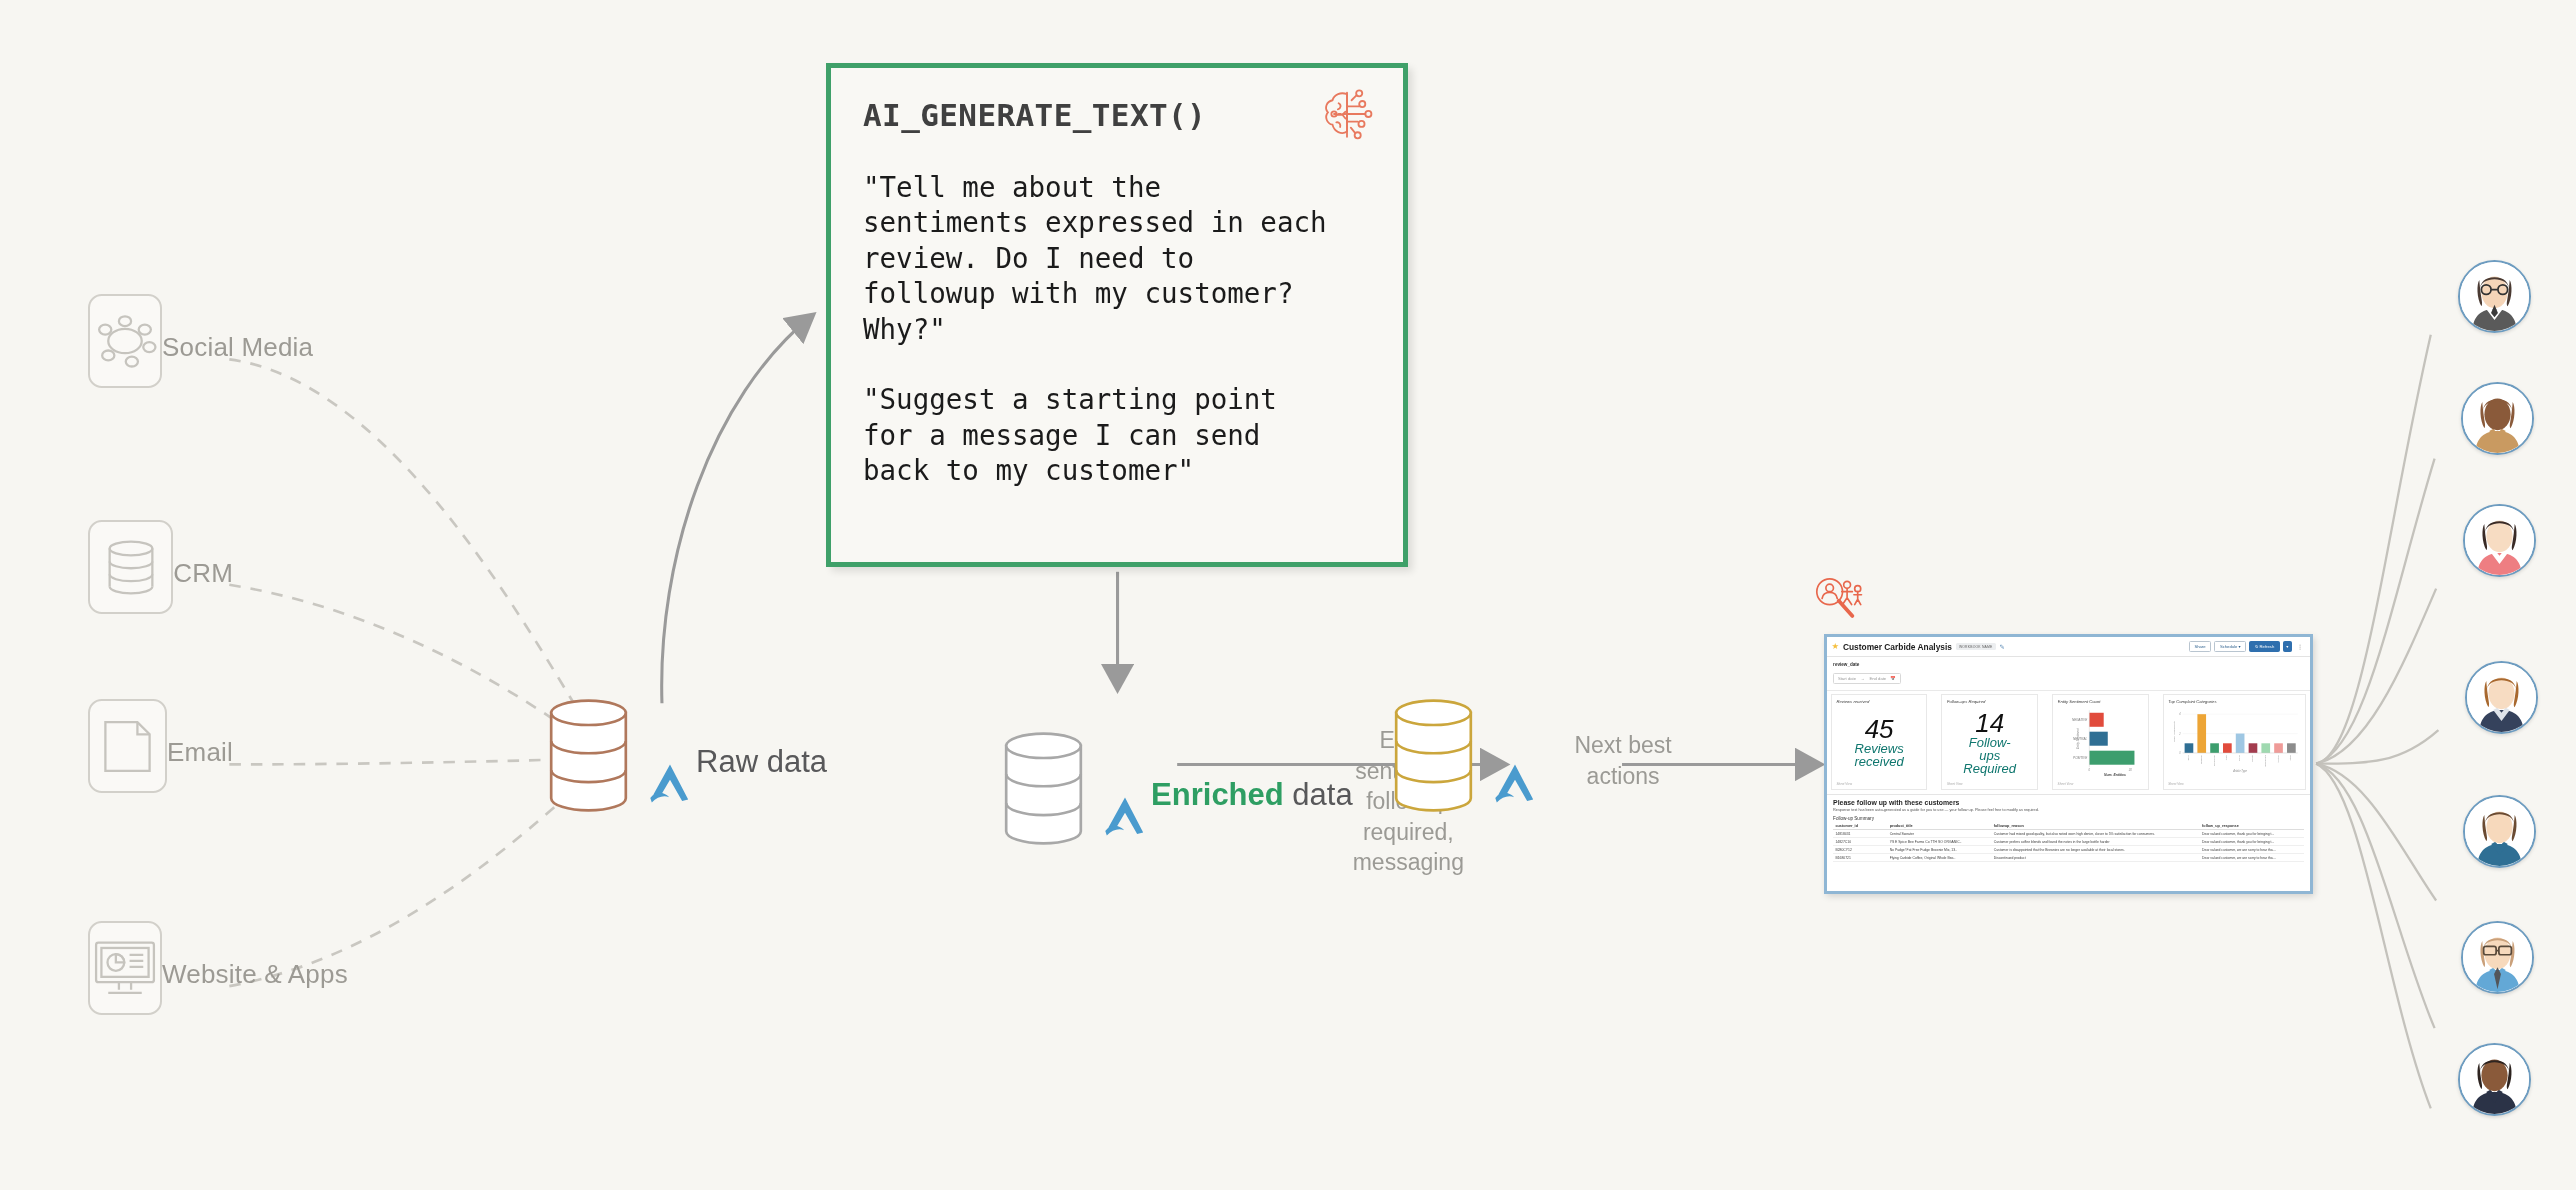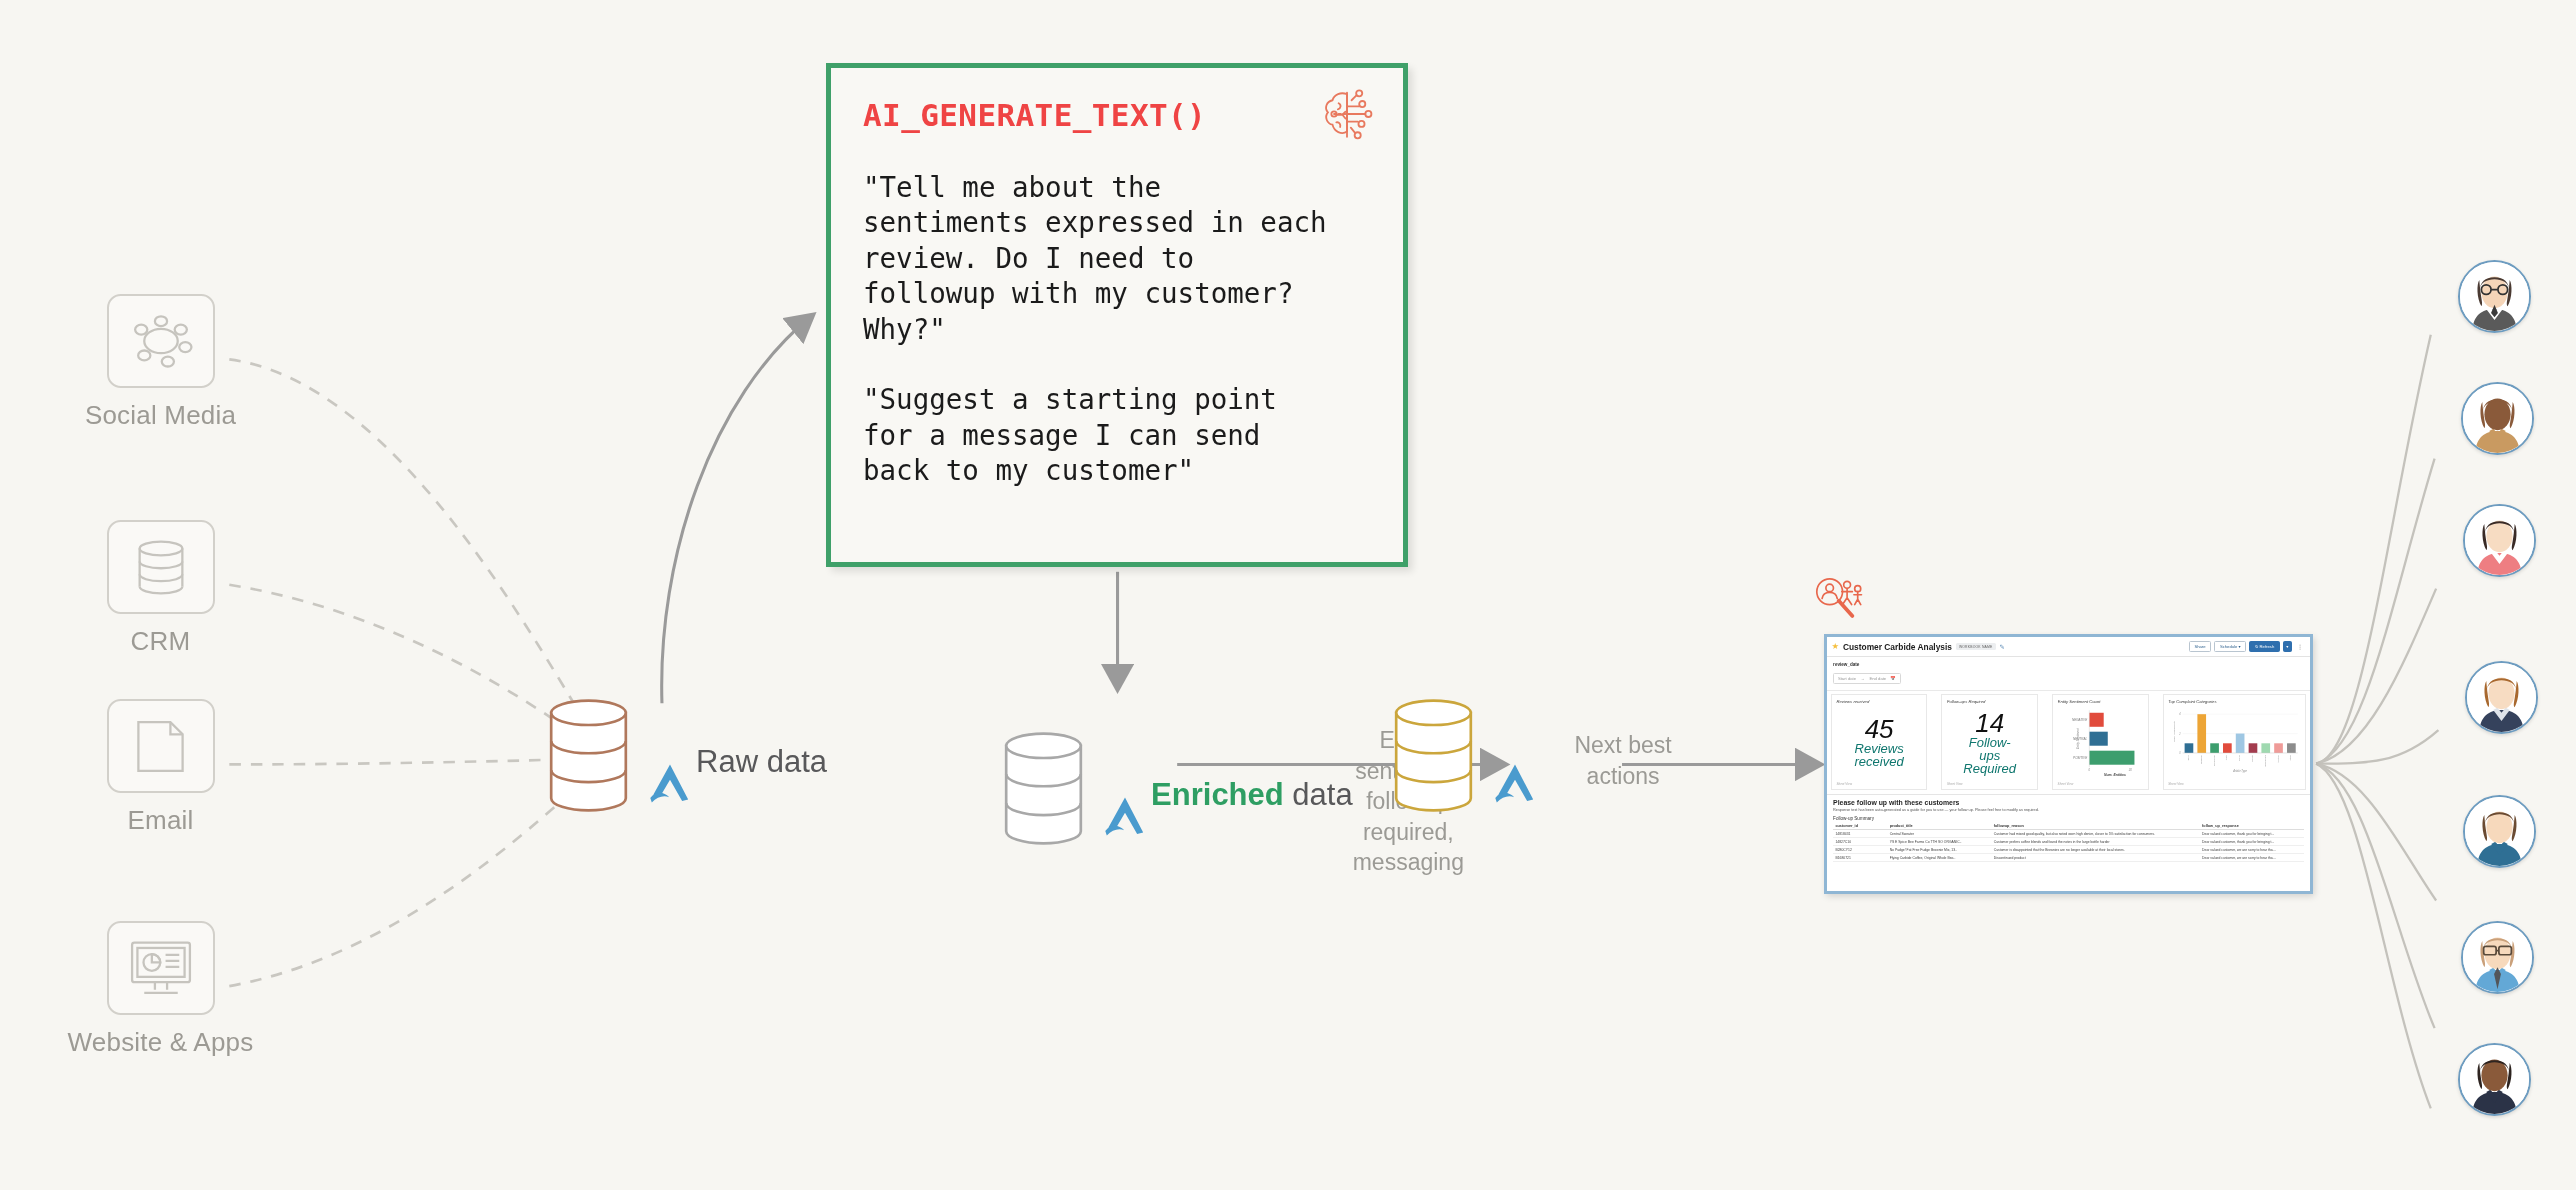--- a/index.html
+++ b/index.html
@@ -26,21 +26,21 @@
     left: 0; top: 0;
     width: 2576px; height: 1191px;
     pointer-events: none;
   }
 
   
   .source {
     position: absolute;
     width: 145px;
     display: flex;
-    flex-direction: column;
+    flex-direction: row;
     align-items: center;
   }
   .source-tile {
     width: 104px;
     height: 90px;
     border: 2.3px solid #d2d0ca;
     border-radius: 13.8px;
     background: #faf9f6;
     display: flex;
     align-items: center;
@@ -64,21 +64,21 @@
     background: #f9f8f4;
     border: 5.4px solid #3fa069;
     box-sizing: border-box;
     box-shadow: 4.6px 5.4px 7.6px rgba(0,0,0,.11);
     padding: 29px 32px;
   }
   .ai-fn {
     font-family: "DejaVu Sans Mono", monospace;
     font-weight: bold;
     font-size: 31px;
-    color: #ef4444;
+    color: #404040;
     letter-spacing: 0.4px;
   }
   .ai-brain {
     position: absolute;
     right: 27.5px;
     top: 20px;
   }
   .ai-quote {
     font-family: "DejaVu Sans Mono", monospace;
     font-size: 27.5px;

